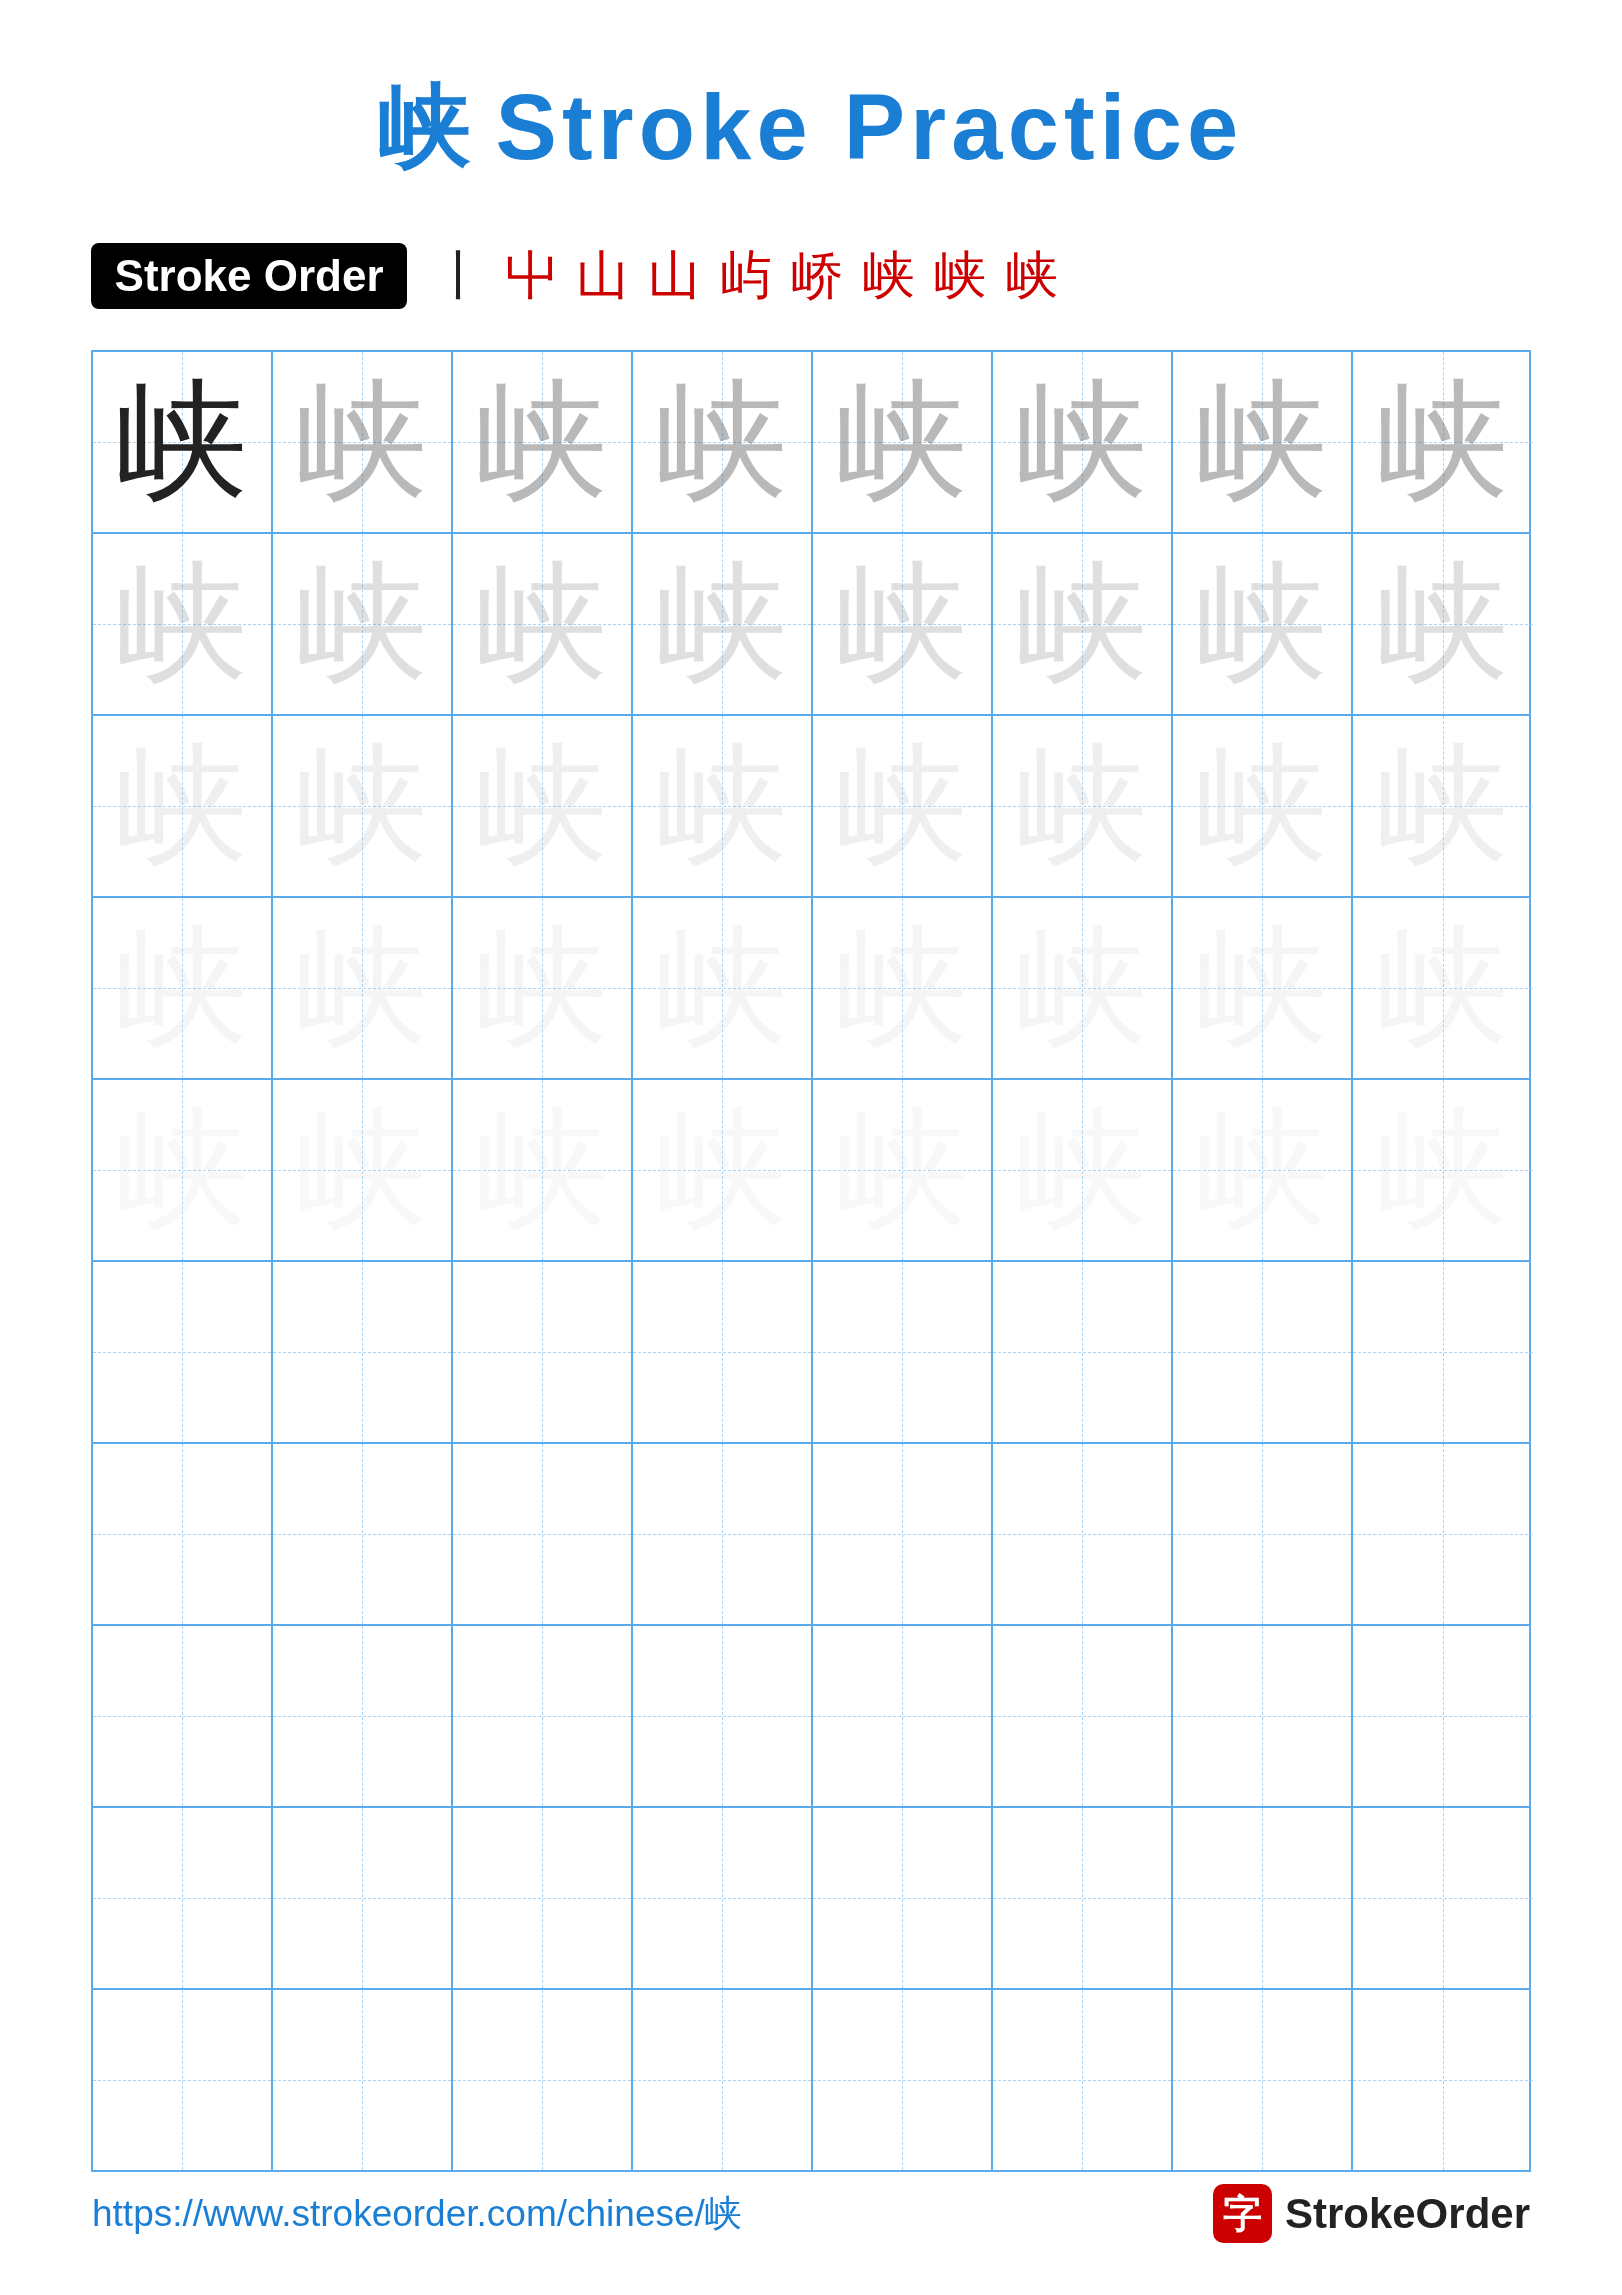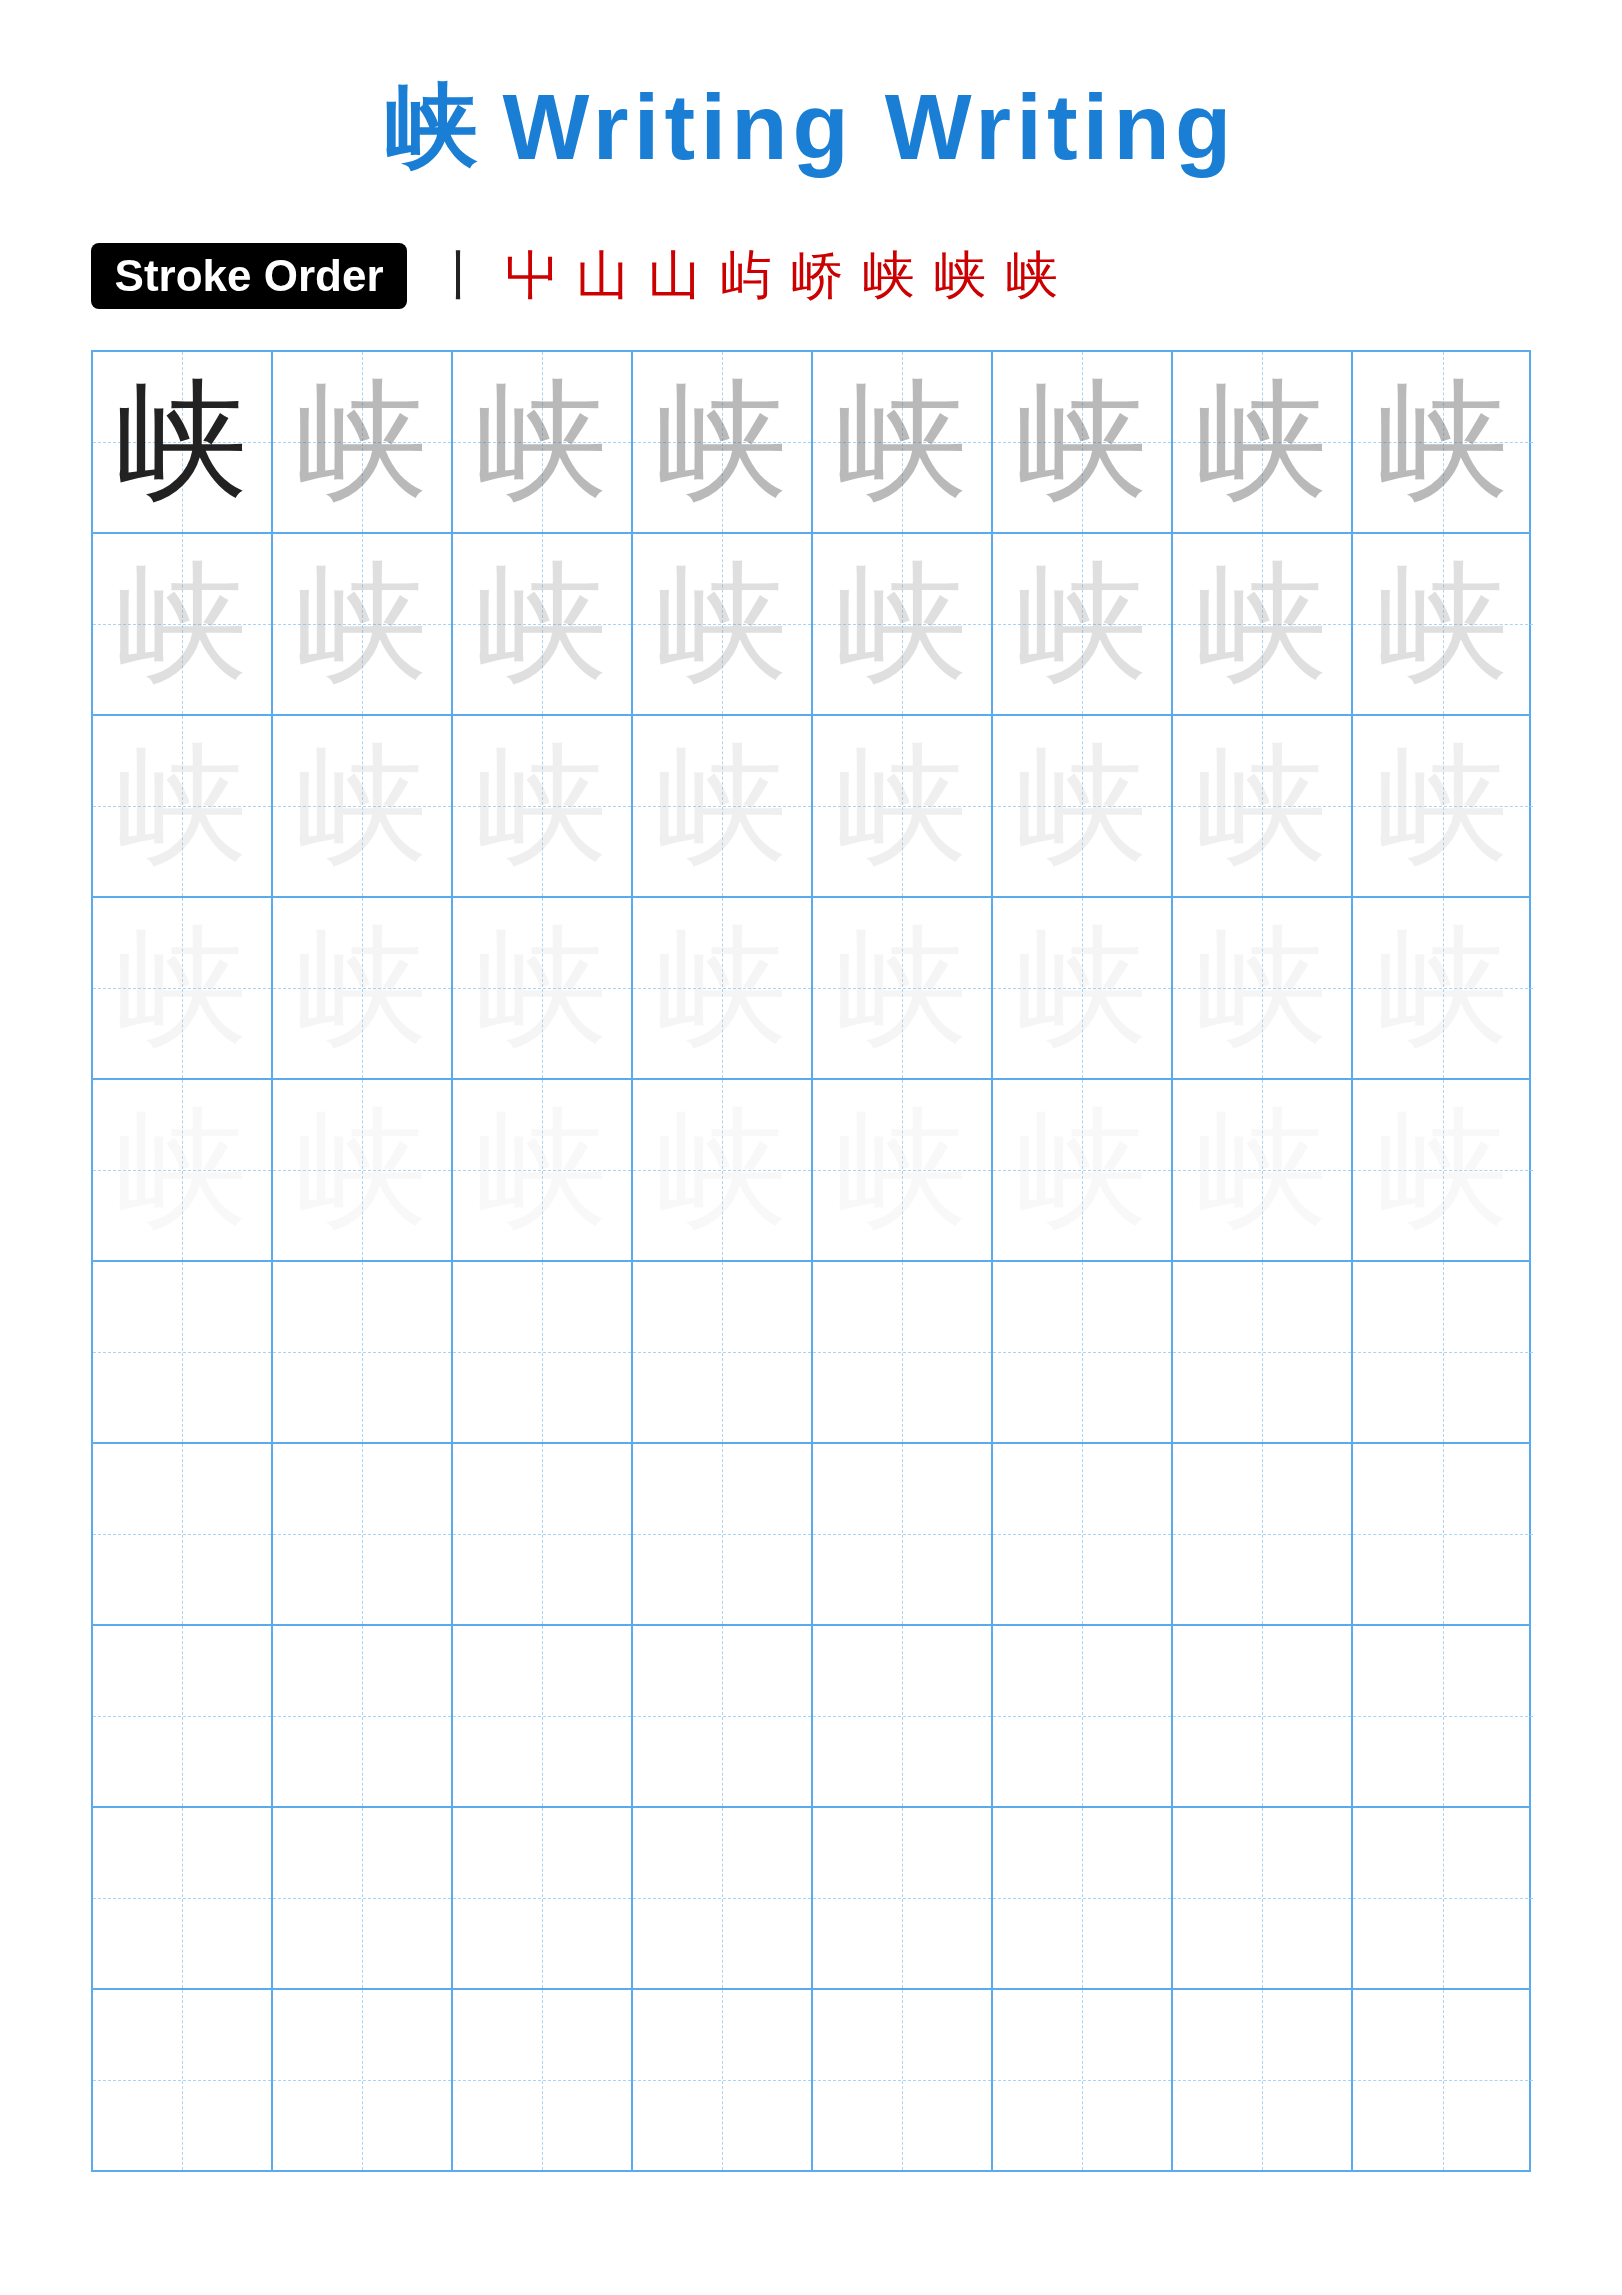--- a/index.html
+++ b/index.html
@@ -205,21 +205,21 @@
       font-family: Arial, sans-serif;
     }
   </style>
 </head>
 <body>
 
 <div class="page">
 
   <div class="title">
     <span class="title-char">峡</span>
-    <span class="title-text">Writing Writing</span>
+    <span class="title-text">Stroke Practice</span>
   </div>
 
   <div class="stroke-order-row">
     <div class="stroke-order-badge">Stroke Order</div>
     <div class="stroke-steps">
       <span class="stroke-step black">丨</span>
       <span class="stroke-step">屮</span>
       <span class="stroke-step">山</span>
       <span class="stroke-step">山<span style="text-decoration:overline;font-size:0.7em;vertical-align:middle;"></span></span>
       <span class="stroke-step">屿</span>
@@ -417,15 +417,24 @@
       <div class="grid-cell"></div>
       <div class="grid-cell"></div>
       <div class="grid-cell"></div>
       <div class="grid-cell"></div>
       <div class="grid-cell"></div>
       <div class="grid-cell"></div>
     </div>
 
   </div>
 
+  <div class="footer">
+    <span class="footer-url">https://www.strokeorder.com/chinese/峡</span>
+    <div class="footer-brand">
+      <div class="footer-brand-icon">
+        <span>字</span>
+      </div>
+      <span class="footer-brand-text">StrokeOrder</span>
+    </div>
+  </div>
 
 </div>
 
 
 </body></html>

